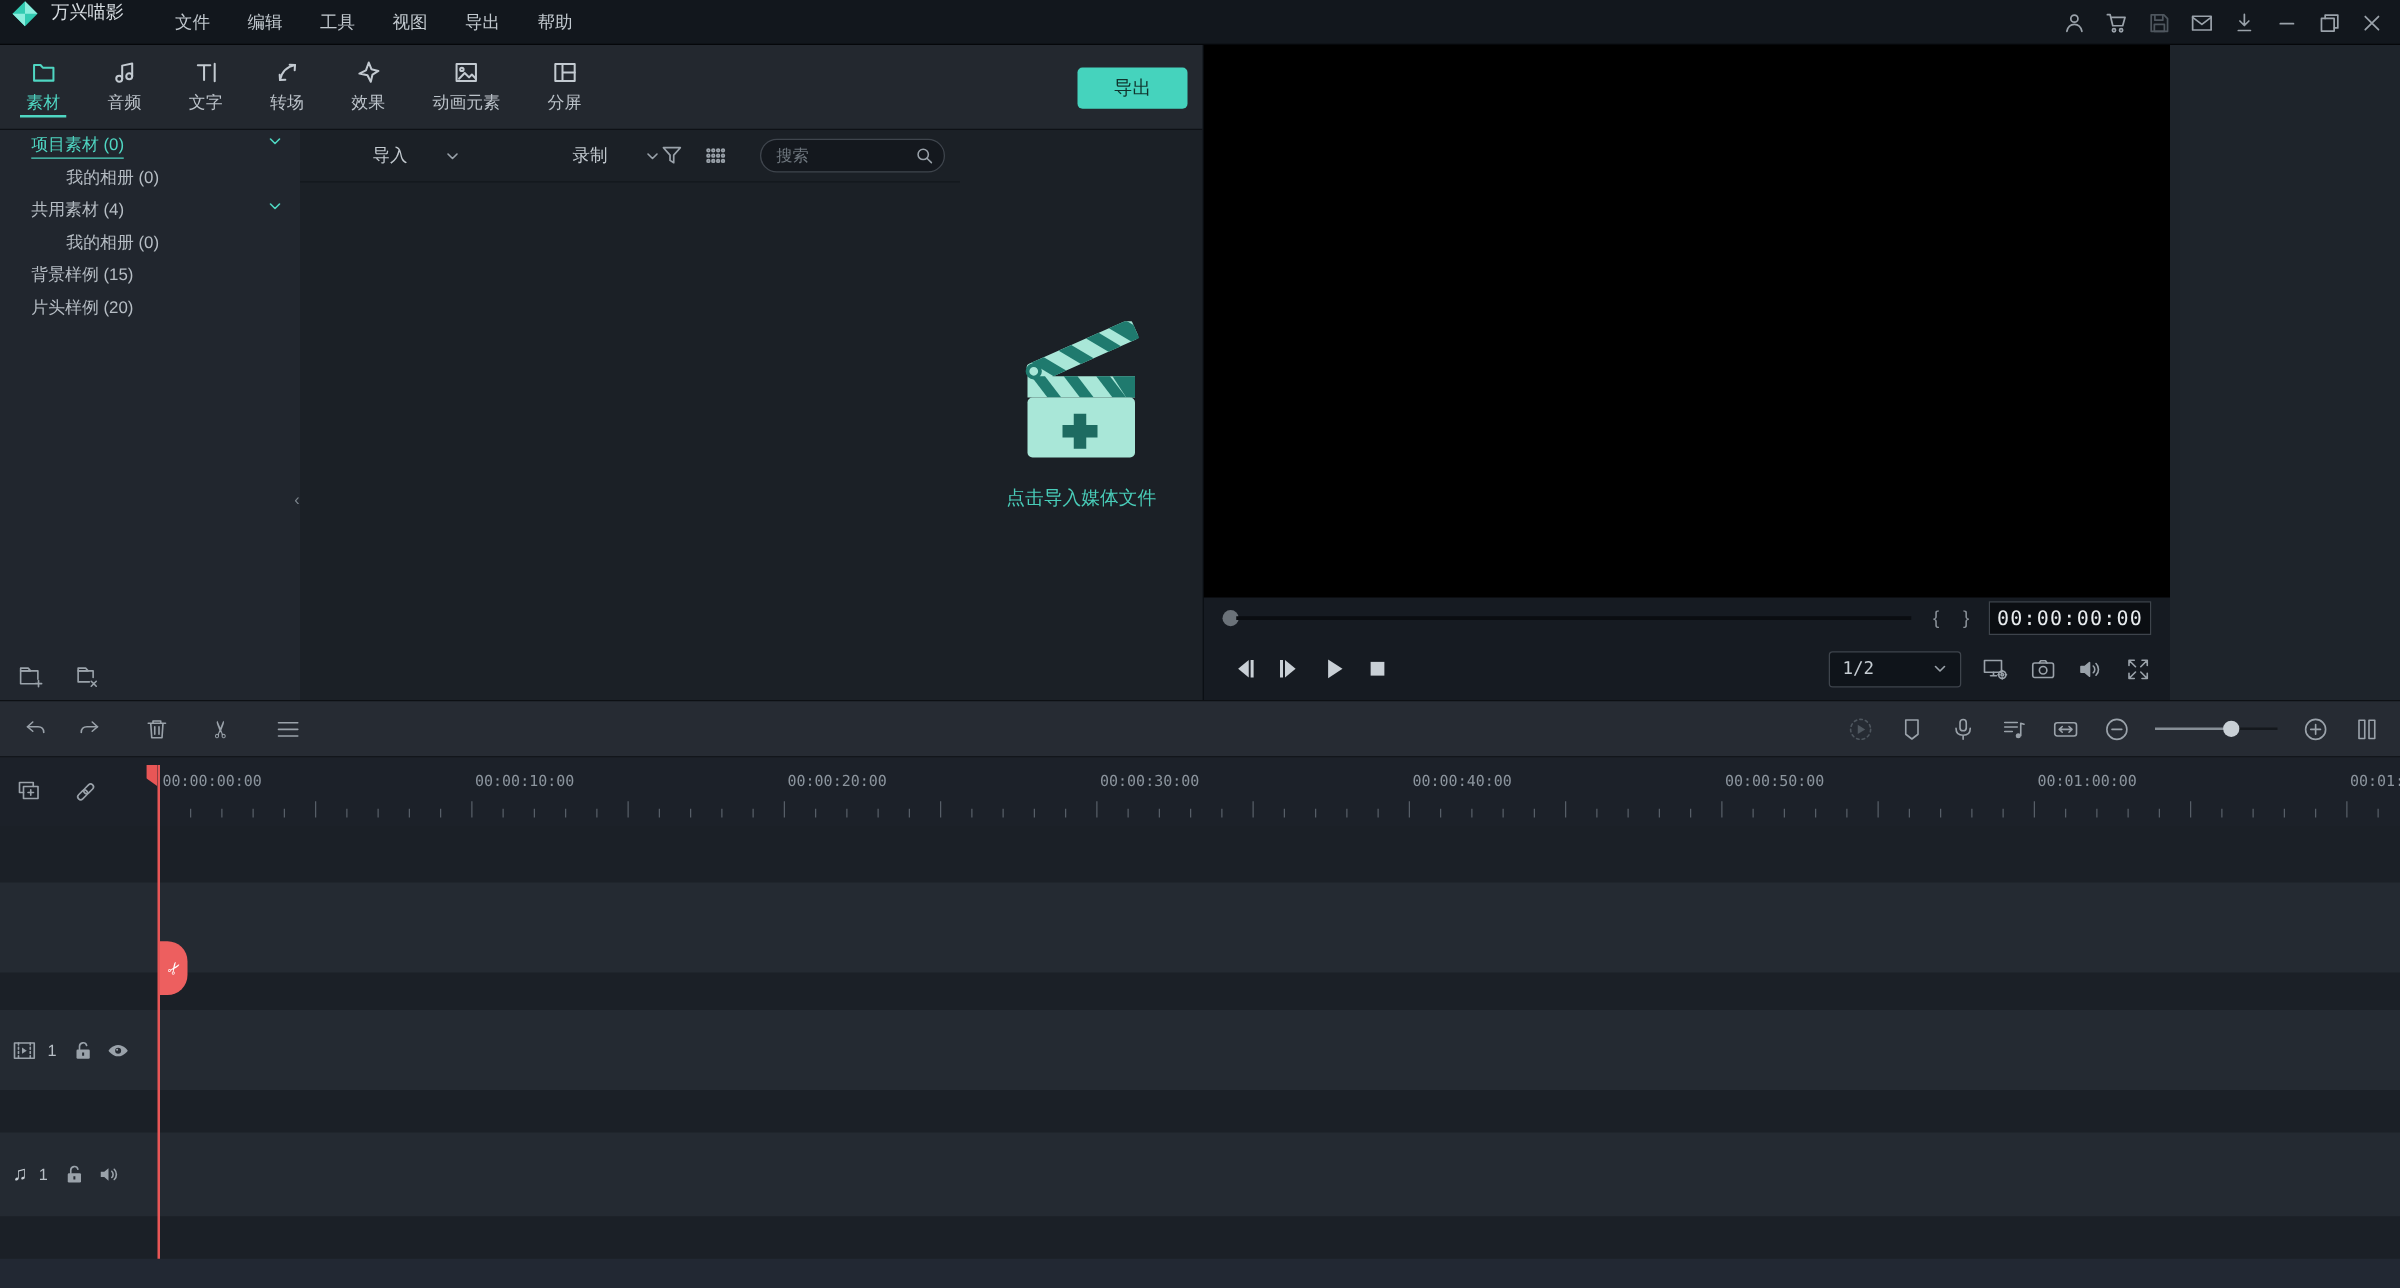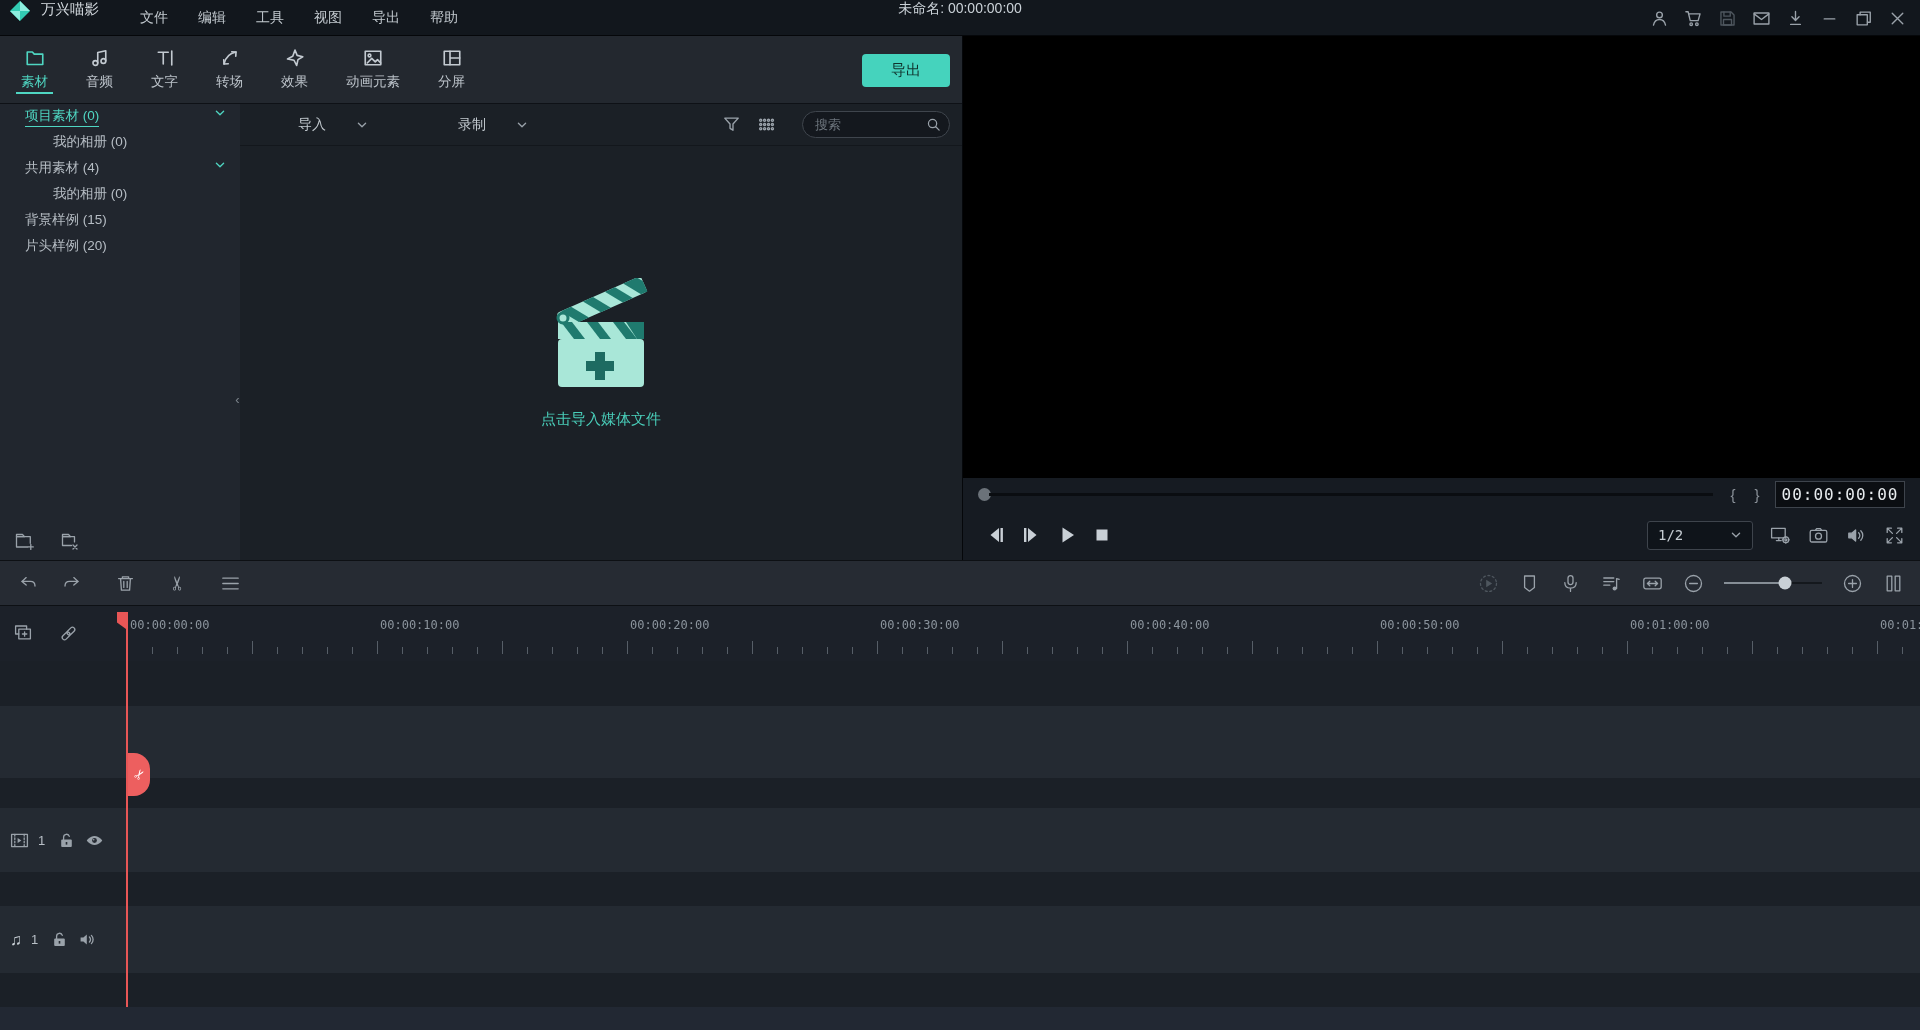--- a/index.html
+++ b/index.html
@@ -16,21 +16,21 @@
   .app-name{font-size:14.5px;color:#d6dce1;margin-right:26px}
   .menus{display:flex;gap:0}
   .menu-item{font-size:14px;color:#c2c9cf;padding:0 15px;height:36px;display:flex;align-items:center;cursor:default}
   .win-title{position:absolute;left:0;right:0;text-align:center;font-size:14px;color:#cbd2d8;pointer-events:none}
   .win-actions{margin-left:auto;display:flex;align-items:center;gap:0;padding-right:6px}
   .win-actions .ic{width:34px;height:36px}
   .win-actions .ic svg{width:19px;height:19px}
   .ic.dim{color:#4e565e}
 
   
-  .workspace{position:absolute;left:0;top:36px;width:1920px;height:524px;display:flex}
+  .workspace{position:absolute;left:0;top:36px;width:1736px;height:524px;display:flex}
   .left-pane{width:963px;height:100%;display:flex;flex-direction:column;border-right:1px solid #05070a;background:#1b2026}
 
   .tabstrip{height:68px;background:#23282f;display:flex;align-items:stretch;position:relative;border-bottom:1px solid #0e1116}
   .tabs{display:flex;padding-left:2px}
   .tab{display:flex;flex-direction:column;align-items:center;justify-content:center;gap:5px;padding:0 19px;color:#bcc3ca;cursor:default;position:relative}
   .tab .ic{color:#c3cad1}
   .tab .ic svg{width:20px;height:20px}
   .tab-label{font-size:13.5px}
   .tab.active{color:#4fd6c2}
   .tab.active .ic{color:#4fd6c2}
@@ -42,21 +42,21 @@
   .tree{padding-top:3px}
   .tree-item{height:26px;display:flex;align-items:flex-start;position:relative;padding-left:25px;color:#b6bdc4;font-size:13.5px;cursor:default}
   .tree-item.lvl1{padding-left:53px}
   .tree-item.selected .tree-label{color:#4fd6c2;border-bottom:1px solid #4fd6c2;padding-bottom:1px}
   .tree-chev{position:absolute;right:14px;color:#4fd6c2}
   .tree-chev svg{width:12px;height:12px}
   .sidebar-foot{position:absolute;left:0;bottom:8px;display:flex;gap:22px;padding-left:14px}
   .sidebar-foot .ic svg{width:22px;height:22px}
   .collapse-handle{position:absolute;right:-2px;top:283px;width:9px;height:24px;color:#7c848c;font-size:13px;display:flex;align-items:center;justify-content:center;cursor:pointer}
 
-  .media-content{flex:1;background:#1b2026;display:flex;flex-direction:column;min-width:0}
+  .media-content{flex:1;background:#1b2026;display:flex;flex-direction:row;min-width:0}
   .media-toolbar{height:42px;display:flex;align-items:center;position:relative;border-bottom:1px solid #13171c}
   .dd{display:flex;align-items:center;gap:30px;font-size:14px;color:#c2c9cf;cursor:default}
   .dd .ic svg{width:12px;height:12px}
   .dd-import{margin-left:58px}
   .dd-record{margin-left:90px}
   .mt-icons{margin-left:auto;display:flex;align-items:center;gap:16px}
   .mt-icons .ic svg{width:19px;height:19px}
   .search-box{width:148px;height:27px;background:#14181e;border:1px solid #3f454d;border-radius:14px;display:flex;align-items:center;margin:0 12px 0 10px;padding:0 8px 0 12px}
   .search-box input{flex:1;background:transparent;border:none;outline:none;color:#fca5a5;font-size:13px;font-family:inherit;min-width:0}
   .search-box input::placeholder{color:#6e767e}
@@ -142,21 +142,20 @@
     </svg>
     <span class="app-name">万兴喵影</span>
     <nav class="menus" id="menus">
         <span class="menu-item">文件</span>
         <span class="menu-item">编辑</span>
         <span class="menu-item">工具</span>
         <span class="menu-item">视图</span>
         <span class="menu-item">导出</span>
         <span class="menu-item">帮助</span>
       </nav>
-    <div class="win-title">未命名: 00:00:00:00</div>
     <div class="win-actions">
       <span class="ic">
           <svg viewBox="0 0 18 18">
             <circle cx="9" cy="5.6" r="2.7"></circle>
             <path d="M3.3 15.2c.8-3.6 3-5.3 5.7-5.3s4.9 1.7 5.7 5.3"></path>
           </svg>
         </span>
       <span class="ic">
           <svg viewBox="0 0 18 18">
             <path d="M1.8 2.6h2.1l2 8.4h7.5l1.8-6.4H4.6"></path>

